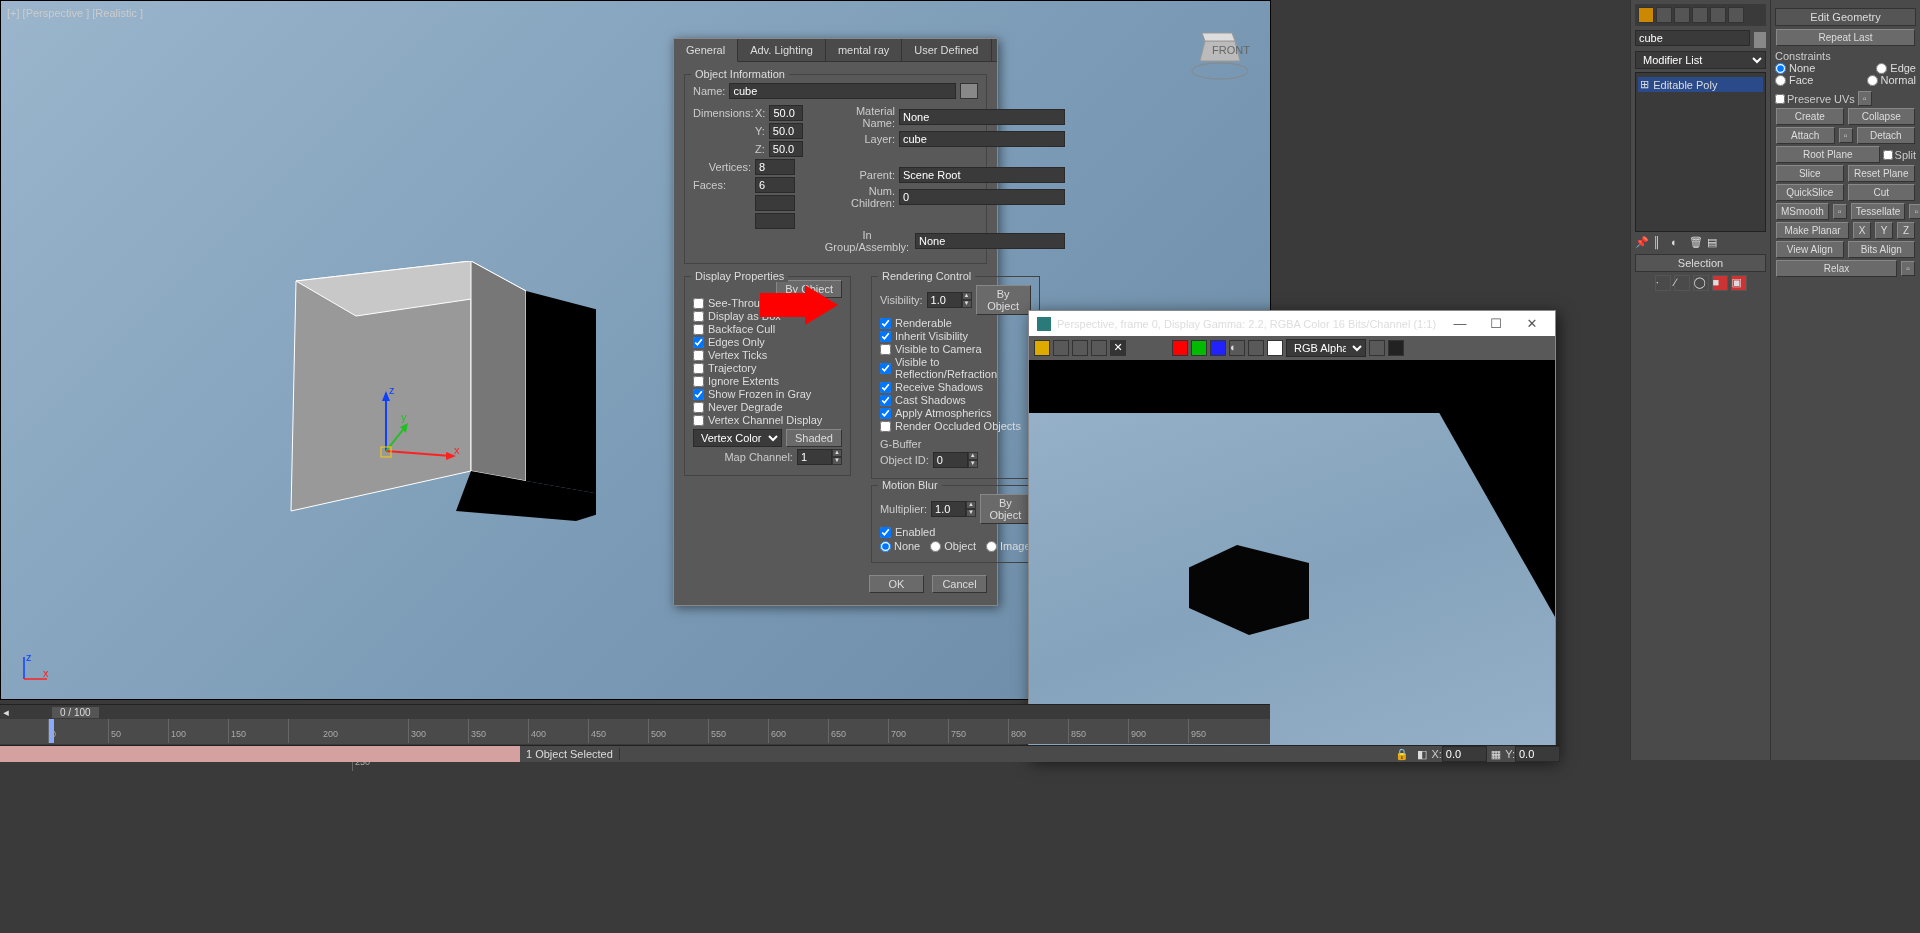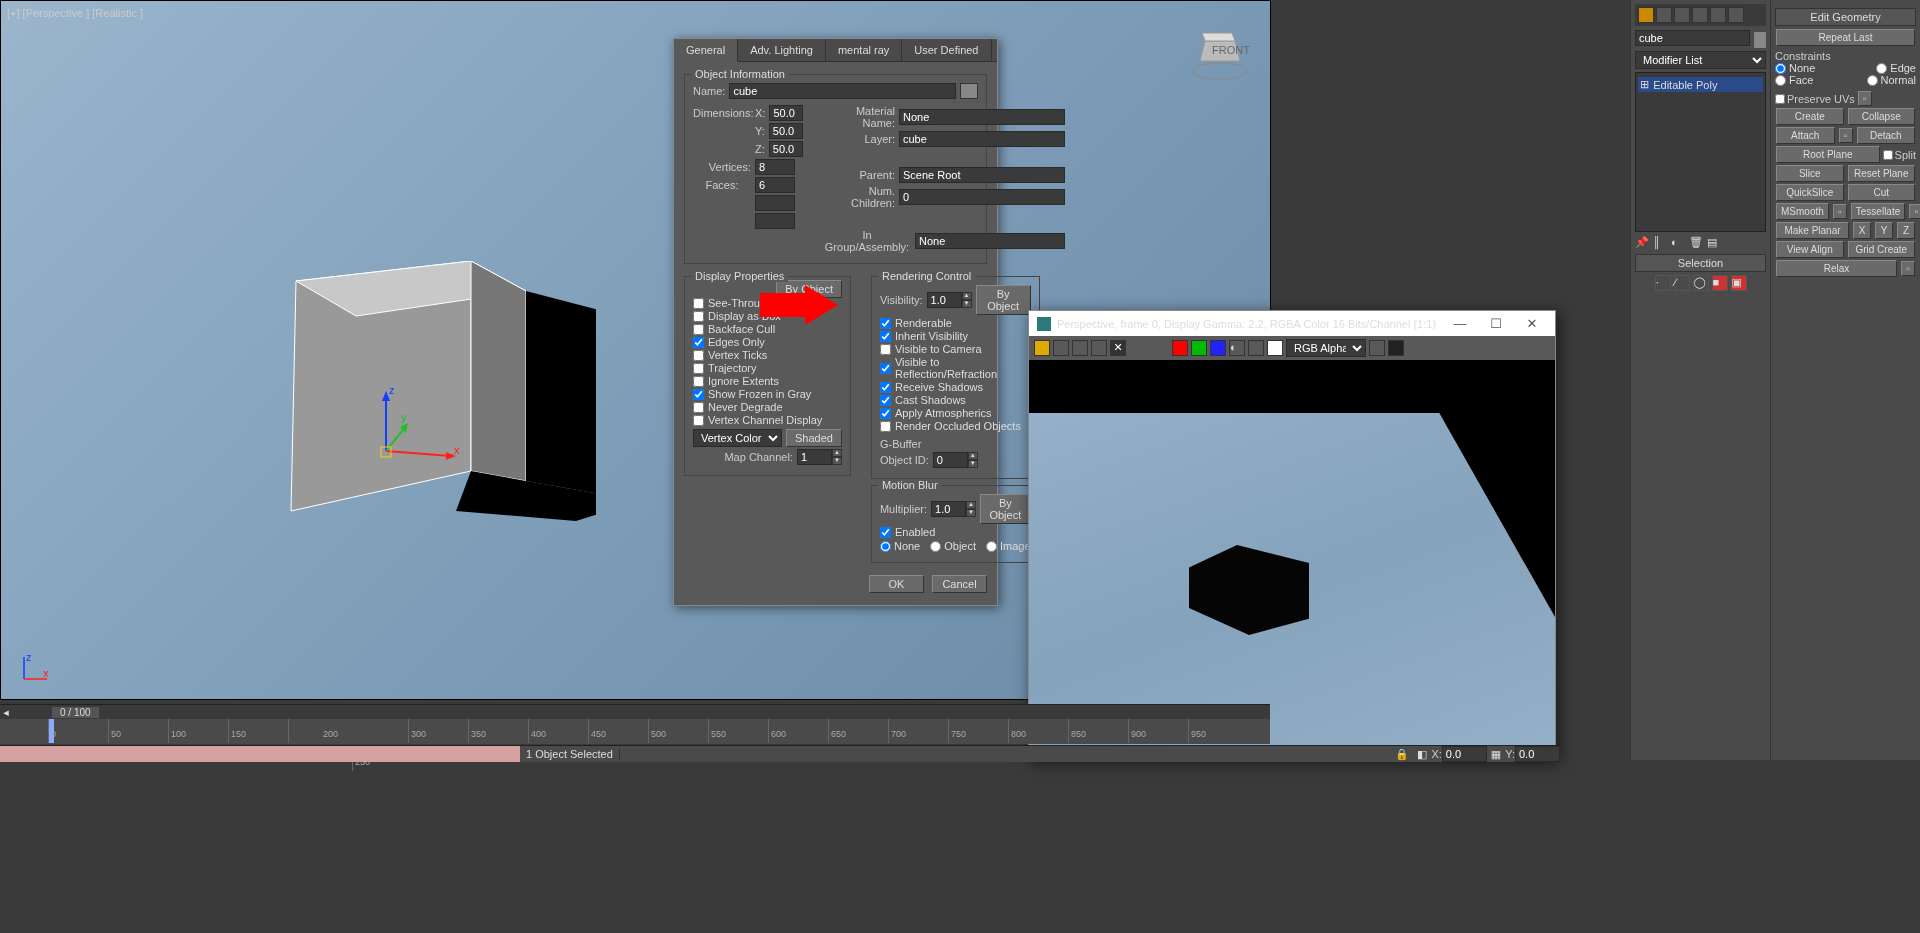--- a/index.html
+++ b/index.html
@@ -151,21 +151,21 @@
           <div class="row">
               <span style="width:58px"></span>
               <span class="lbl">Z:</span>
               <input class="txt" style="width: 34px;" readonly="" value="50.0">
             </div>
           <div class="row">
               <span class="lbl" style="width:58px;text-align:right">Vertices:</span>
               <input class="txt" style="width: 40px;" readonly="" value="8">
             </div>
           <div class="row">
-              <span class="lbl" style="width:58px;text-align:center">Faces:</span>
+              <span class="lbl" style="width:58px;text-align:left">Faces:</span>
               <input class="txt" style="width: 40px;" readonly="" value="6">
             </div>
           <div class="row">
               <span style="width:58px"></span>
               <input class="txt" style="width: 40px;" readonly="">
             </div>
           <div class="row">
               <span style="width:58px"></span>
               <input class="txt" style="width: 40px;" readonly="">
             </div>
@@ -460,21 +460,21 @@
         <div class="ep-btn" style="flex:0 0 14px;padding:1px">▫</div>
       </div>
     <div class="ep-row">
         <div class="ep-btn">Make Planar</div>
         <div class="ep-btn" style="flex:0 0 18px">X</div>
         <div class="ep-btn" style="flex:0 0 18px">Y</div>
         <div class="ep-btn" style="flex:0 0 18px">Z</div>
       </div>
     <div class="ep-row">
         <div class="ep-btn">View Align</div>
-        <div class="ep-btn">Grid Create</div>
+        <div class="ep-btn">Bits Align</div>
       </div>
     <div class="ep-row">
         <div class="ep-btn">Relax</div>
         <div class="ep-btn" style="flex:0 0 14px;padding:1px">▫</div>
       </div>
   </div>
 </div>
 
 <div id="render-win">
   <div class="rw-title">

